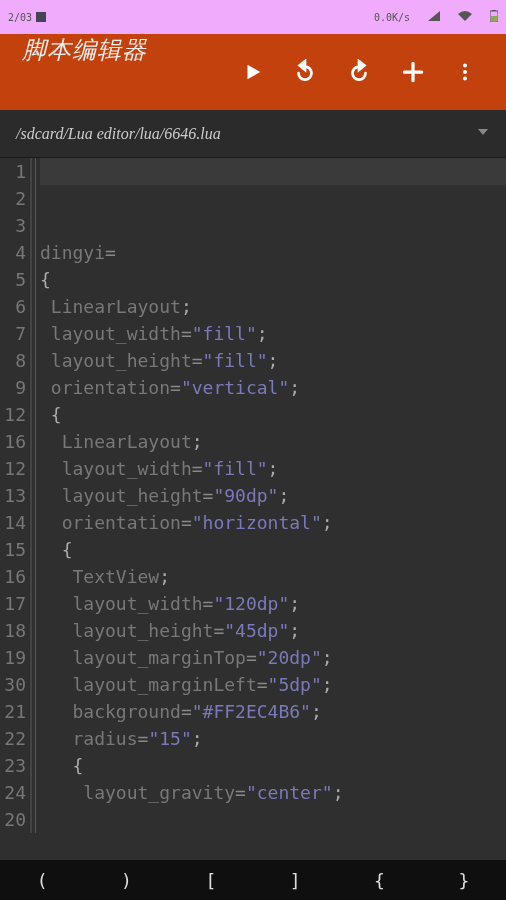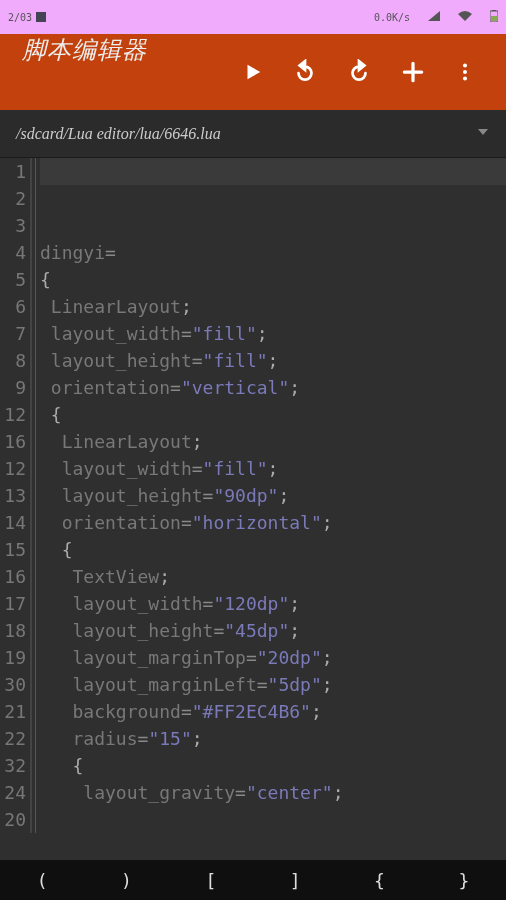--- a/index.html
+++ b/index.html
@@ -214,21 +214,21 @@
         <div>13</div>
         <div>14</div>
         <div>15</div>
         <div>16</div>
         <div>17</div>
         <div>18</div>
         <div>19</div>
         <div>30</div>
         <div>21</div>
         <div>22</div>
-        <div>32</div>
+        <div>23</div>
         <div>24</div>
         <div>20</div>
       </div>
     <div class="gutter-border"></div>
     <div class="gutter-border2"></div>
     <div class="code-lines" id="code-lines">
         <div class="code-line current"></div>
         <div class="code-line"></div>
         <div class="code-line"></div>
         <div class="code-line"><span class="tok-id">dingyi</span><span class="tok-op">=</span></div>

